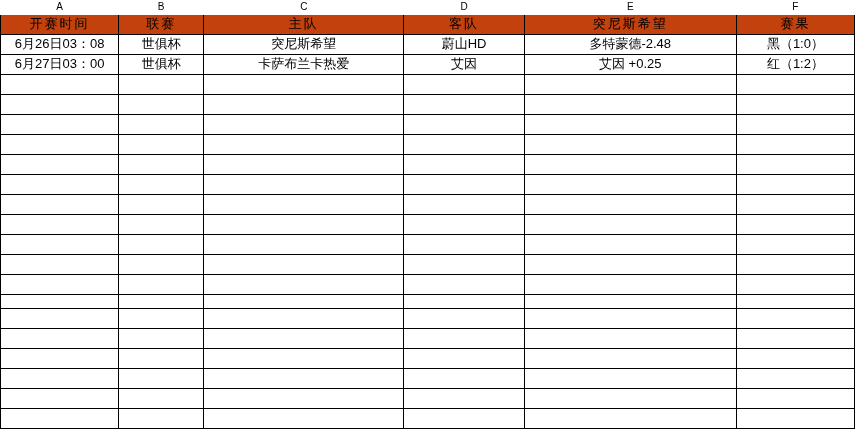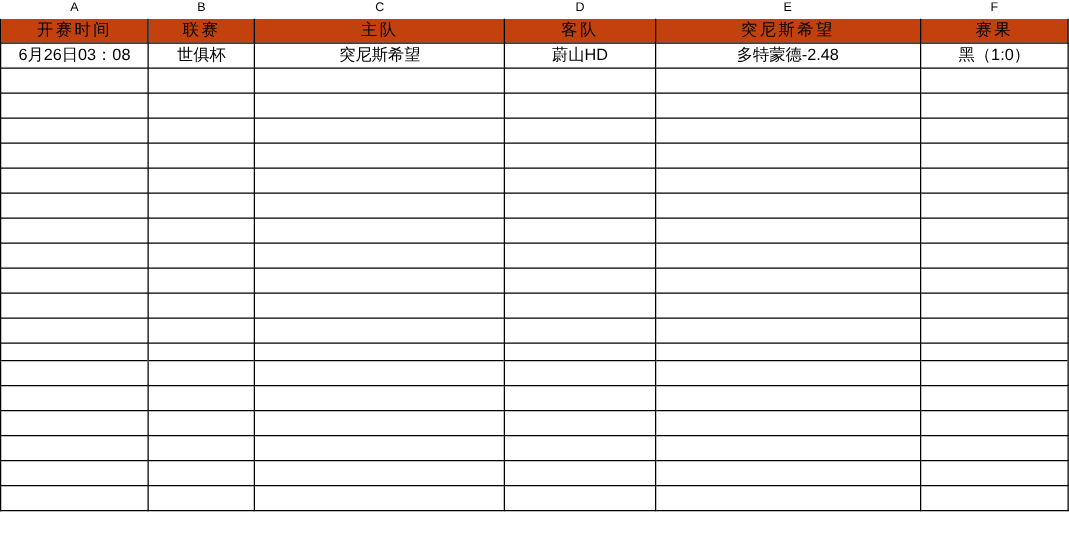--- a/index.html
+++ b/index.html
@@ -109,20 +109,28 @@
 
     <tr class="drow">
       <td class="tight">6月26日03：08</td>
       <td>世俱杯</td>
       <td>突尼斯希望</td>
       <td>蔚山HD</td>
       <td class="tight">多特蒙德-2.48</td>
       <td class="black tight">黑（1:0）</td>
     </tr>
 
+    <tr class="drow">
+      <td class="tight">6月27日03：00</td>
+      <td>世俱杯</td>
+      <td>卡萨布兰卡热爱</td>
+      <td>艾因</td>
+      <td class="tight">艾因 +0.25</td>
+      <td class="red tight">红（1:2）</td>
+    </tr>
 
     </tbody>
       <tbody id="empty-block-1">
         <tr class="drow">
           <td class="empty-cell"></td>
           <td class="empty-cell"></td>
           <td class="empty-cell"></td>
           <td class="empty-cell"></td>
           <td class="empty-cell"></td>
           <td class="empty-cell"></td>

